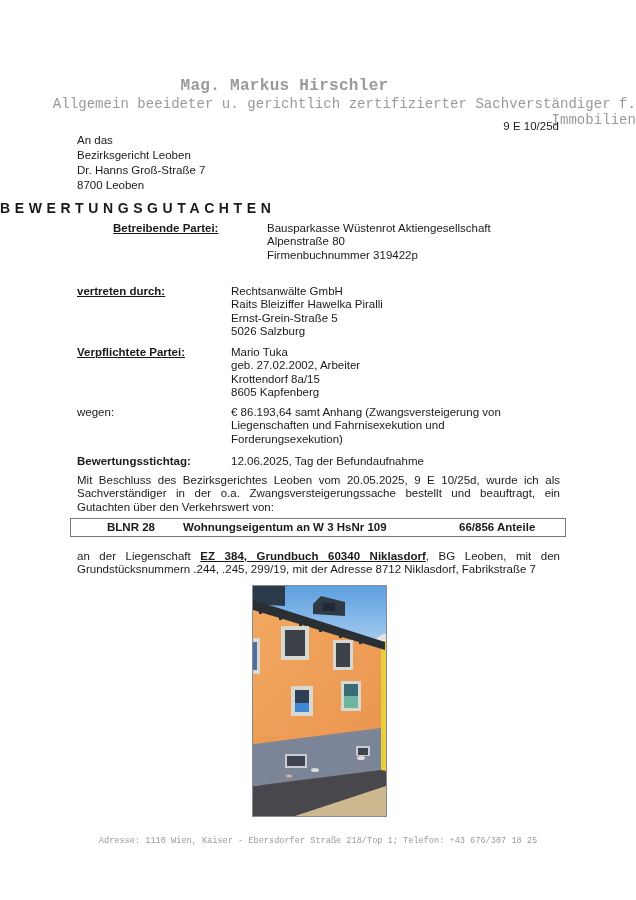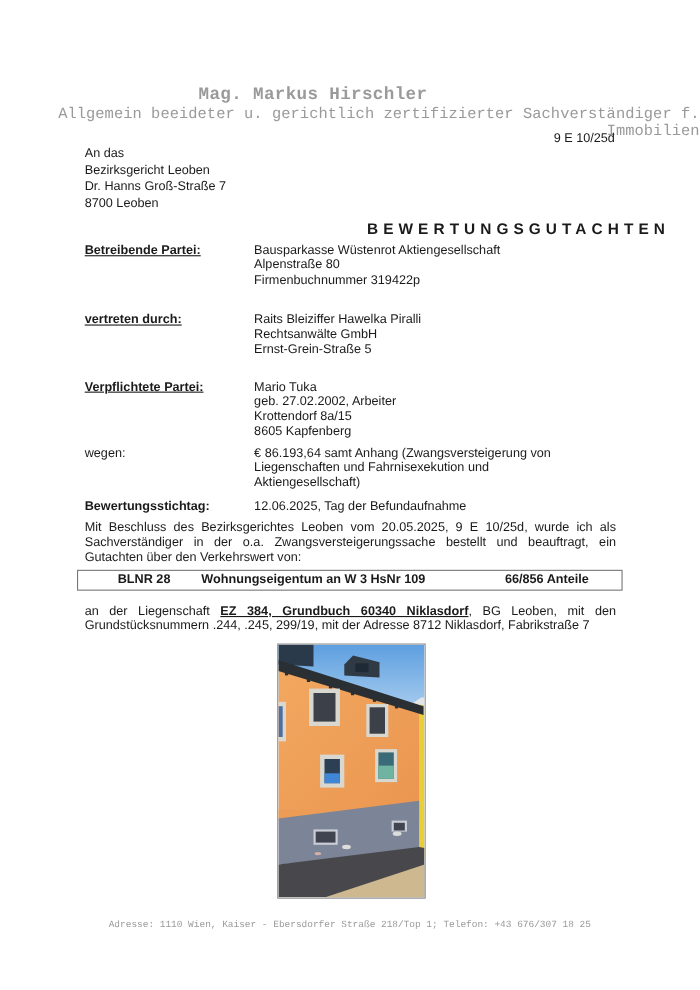--- a/index.html
+++ b/index.html
@@ -8,21 +8,21 @@
     .abs { position: absolute; }
     .hdr-name { left: 0; width: 569px; top: 77px; text-align: center;
                 font-family: "Liberation Mono", monospace; font-weight: bold;
                 font-size: 16px; color: #9a9a9a; letter-spacing: 0.3px; }
     .hdr-sub { left: 0; width: 636px; top: 96px; text-align: right;
                font-family: "Liberation Mono", monospace; font-size: 14px;
                color: #9a9a9a; letter-spacing: 0.05px; }
     .ref { right: 77px; top: 120px; font-size: 11.5px; }
     .addr { left: 77px; top: 133px; font-size: 11.5px; line-height: 15px; }
     .addr div { white-space: nowrap; }
-    .title { left: 0; width: 609px; top: 200px; text-align: right;
+    .title { left: 0; width: 609px; top: 200px; text-align: left;
              font-weight: bold; font-size: 14px; letter-spacing: 4.6px; }
     .party { left: 77px; width: 486px; font-size: 11.5px; line-height: 13.4px; }
     .party .lbl { position: absolute; left: 0; top: 0; }
     .party .lbl.u { font-weight: bold; text-decoration: underline; }
     .party .lbl.b { font-weight: bold; }
     .party .val { position: absolute; left: 154px; top: 0; width: 332px; }
     .party .val div { white-space: nowrap; }
     .para { left: 77px; width: 483px; font-size: 11.5px; line-height: 13.4px;
             text-align: justify; }
     .para.last-left { text-align-last: left; }
@@ -46,54 +46,55 @@
 
 <div class="abs addr">
   <div>An das</div>
   <div>Bezirksgericht Leoben</div>
   <div>Dr. Hanns Groß-Straße 7</div>
   <div>8700 Leoben</div>
 </div>
 
 <div class="abs title">BEWERTUNGSGUTACHTEN</div>
 
-<div class="abs party" style="top:222px;height:56px;">
+<div class="abs party" style="top:222px;height:56px;margin-left:36px;">
   <div class="lbl u">Betreibende Partei:</div>
   <div class="val">
     <div>Bausparkasse Wüstenrot Aktiengesellschaft</div>
     <div>Alpenstraße 80</div>
     <div>Firmenbuchnummer 319422p</div>
   </div>
 </div>
 
 <div class="abs party" style="top:285px;height:56px;">
   <div class="lbl u">vertreten durch:</div>
   <div class="val">
+    <div>Rechtsanwälte GmbH</div>
     <div>Raits Bleiziffer Hawelka Piralli</div>
-    <div>Rechtsanwälte GmbH</div>
     <div>Ernst-Grein-Straße 5</div>
+    <div>5026 Salzburg</div>
   </div>
 </div>
 
 <div class="abs party" style="top:346px;height:56px;">
   <div class="lbl u">Verpflichtete Partei:</div>
   <div class="val">
     <div>Mario Tuka</div>
     <div>geb. 27.02.2002, Arbeiter</div>
     <div>Krottendorf 8a/15</div>
     <div>8605 Kapfenberg</div>
   </div>
 </div>
 
 <div class="abs party" style="top:406px;height:42px;">
   <div class="lbl">wegen:</div>
   <div class="val">
     <div>€ 86.193,64 samt Anhang (Zwangsversteigerung von</div>
     <div>Liegenschaften und Fahrnisexekution und</div>
-    <div>Aktiengesellschaft)</div>
+    <div>Forderungsexekution)</div>
   </div>
 </div>
 
 <div class="abs party" style="top:455px;height:14px;">
   <div class="lbl b">Bewertungsstichtag:</div>
   <div class="val">
     <div>12.06.2025, Tag der Befundaufnahme</div>
   </div>
 </div>
 

